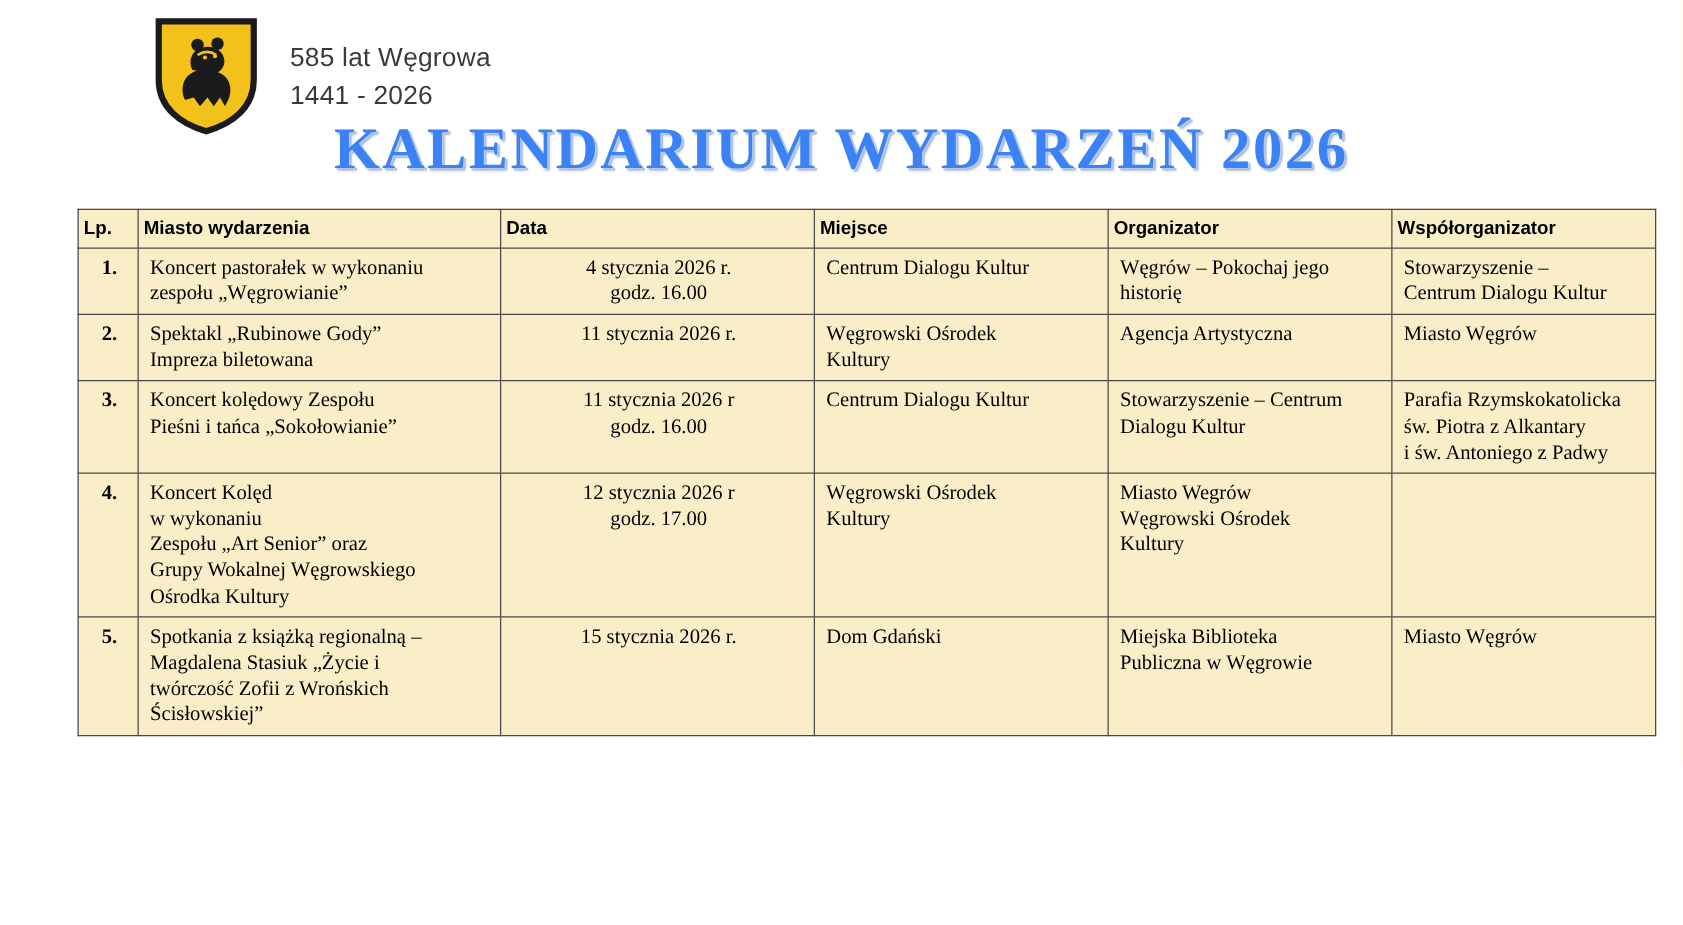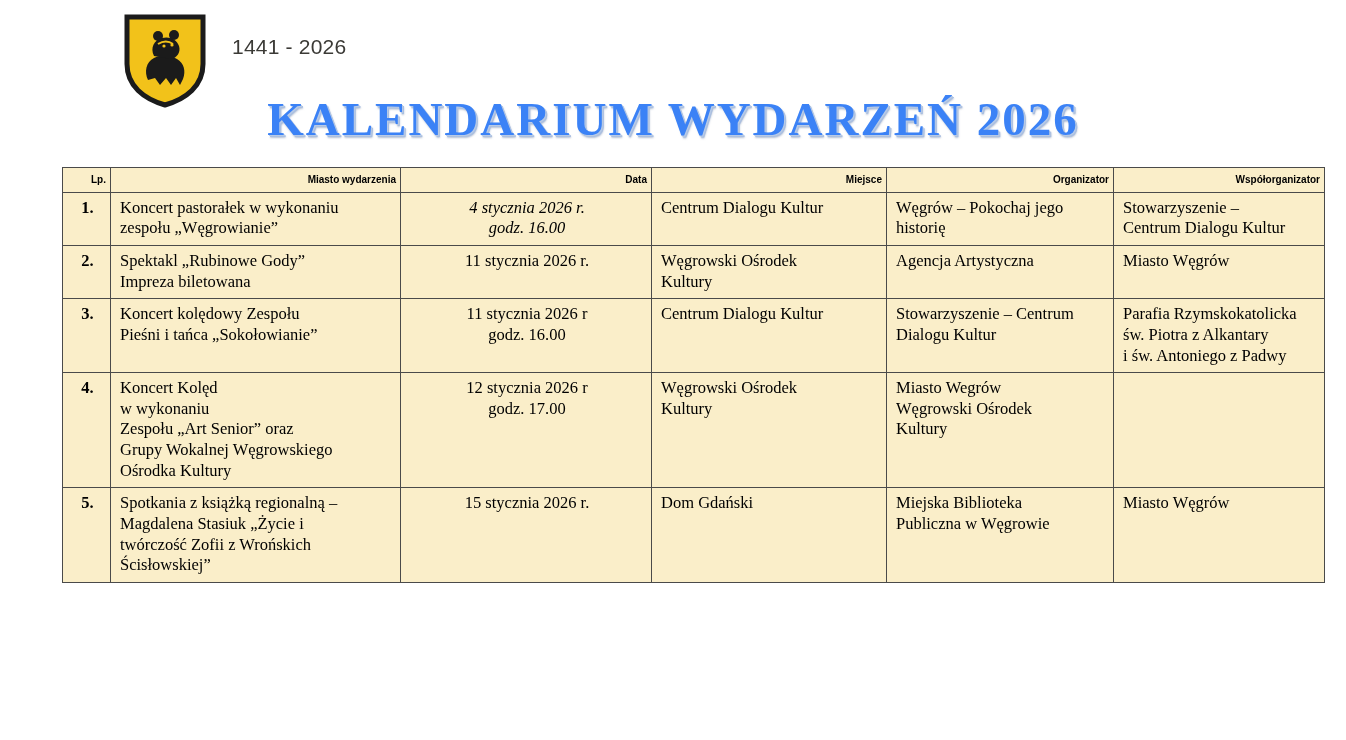--- a/index.html
+++ b/index.html
@@ -83,23 +83,23 @@
     background: #faeec9;
   }
   table.calendar th,
   table.calendar td {
     border: 1px solid #4a4a4a;
     vertical-align: top;
     background: #faeec9;
   }
   table.calendar thead th {
     font-family: "Liberation Sans", sans-serif;
-    font-size: 10px;
+    font-size: 15px;
     font-weight: bold;
-    text-align: right;
+    text-align: left;
     padding: 6px 4px 7px 4px;
     background: #faeec9;
     white-space: nowrap;
   }
   col.c-lp    { width: 48px; }
   col.c-name  { width: 290px; }
   col.c-date  { width: 251px; }
   col.c-place { width: 235px; }
   col.c-org   { width: 227px; }
   col.c-coorg { width: 211px; }
@@ -134,20 +134,21 @@
 
       <path d="M30 42 C26 34 30 26 38 24 C45 22 53 25 55 32 C57 38 53 44 47 45 Z" fill="#1b1b1b"></path>
       <circle cx="34" cy="22" r="5" fill="#1b1b1b"></circle>
       <circle cx="50" cy="21" r="5" fill="#1b1b1b"></circle>
       <path d="M34 30 q8 -5 15 0" stroke="#f2c21a" stroke-width="2" fill="none"></path>
       <circle cx="40" cy="32" r="1.6" fill="#f2c21a"></circle>
       <circle cx="48" cy="31" r="1.6" fill="#f2c21a"></circle>
     </svg>
   </div>
   <div class="anniversary">
+    <div class="line1">585 lat Węgrowa</div>
     <div class="line2">1441 - 2026</div>
   </div>
 </div>
 
 <div class="titles">
   <div class="title-main">KALENDARIUM WYDARZEŃ 2026</div>
 </div>
 
 <div class="table-wrap">
   <table class="calendar">
@@ -167,21 +168,21 @@
         <th>Miejsce</th>
         <th>Organizator</th>
         <th>Współorganizator</th>
       </tr>
     </thead>
     <tbody>
       <tr>
         <td class="lp" style="white-space: pre-line;">1.</td>
         <td class="name" style="white-space: pre-line;">Koncert pastorałek w wykonaniu
 zespołu „Węgrowianie”</td>
-        <td class="date" style="white-space: pre-line; font-style: italic;">4 stycznia 2026 r.
+        <td class="date" style="white-space: pre-line;">4 stycznia 2026 r.
 godz. 16.00</td>
         <td class="place" style="white-space: pre-line;">Centrum Dialogu Kultur</td>
         <td class="org" style="white-space: pre-line;">Węgrów – Pokochaj jego
 historię</td>
         <td class="coorg" style="white-space: pre-line;">Stowarzyszenie –
 Centrum Dialogu Kultur</td>
       </tr>
       <tr>
         <td class="lp" style="white-space: pre-line;">2.</td>
         <td class="name" style="white-space: pre-line;">Spektakl „Rubinowe Gody”

